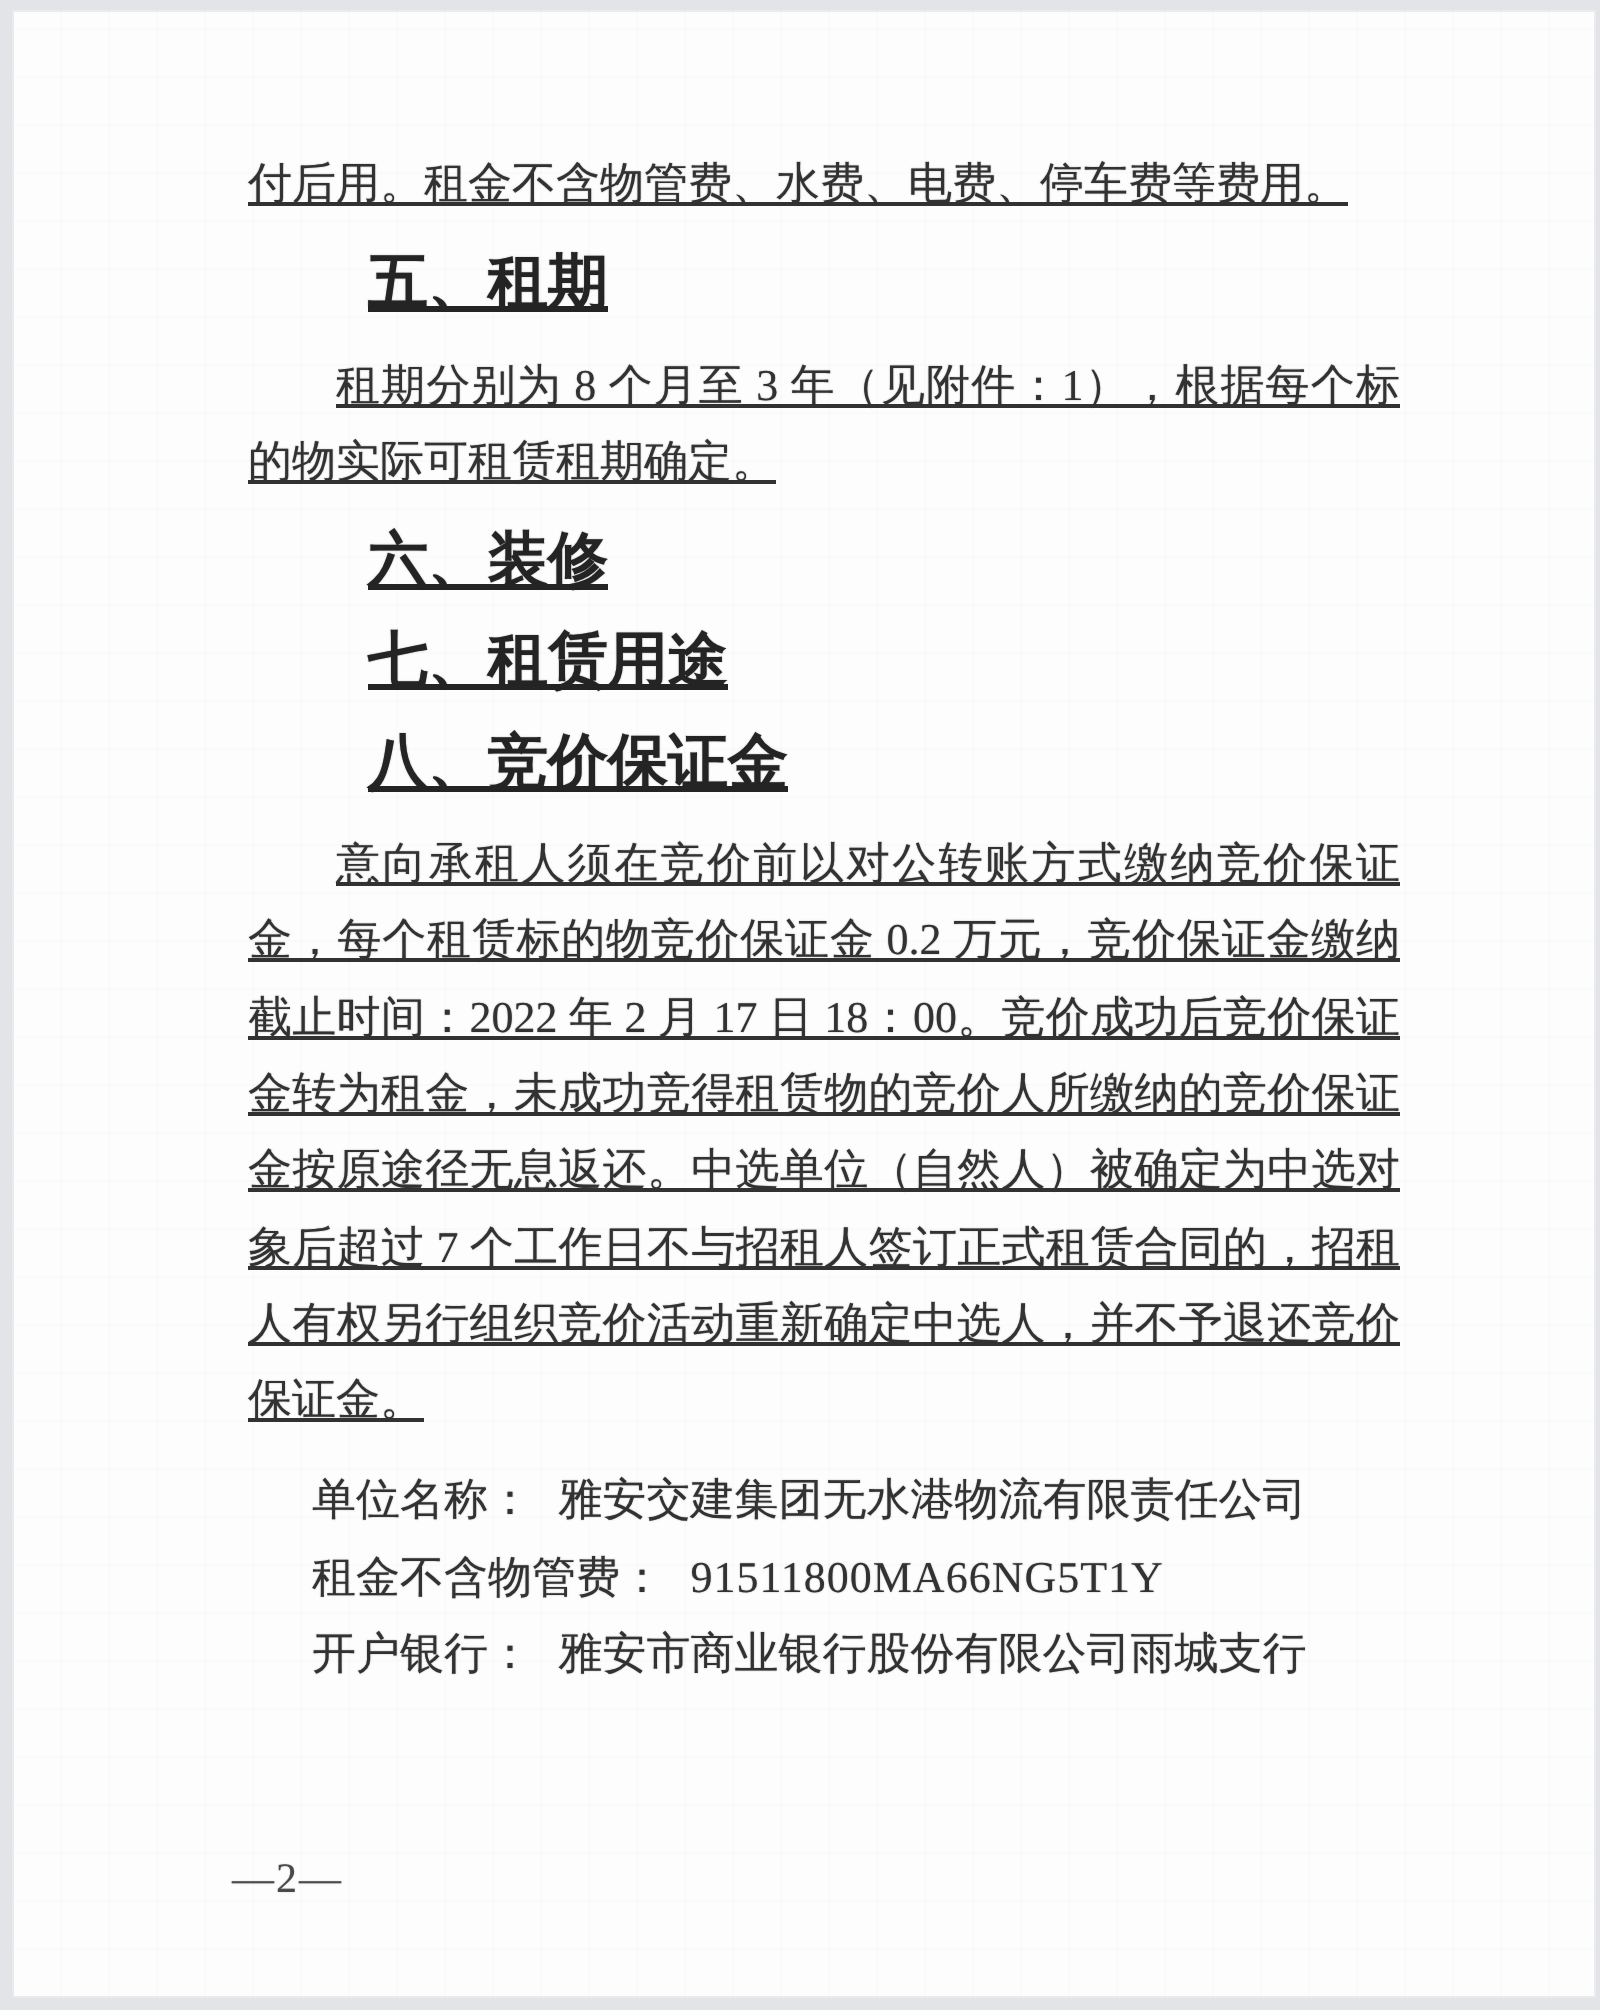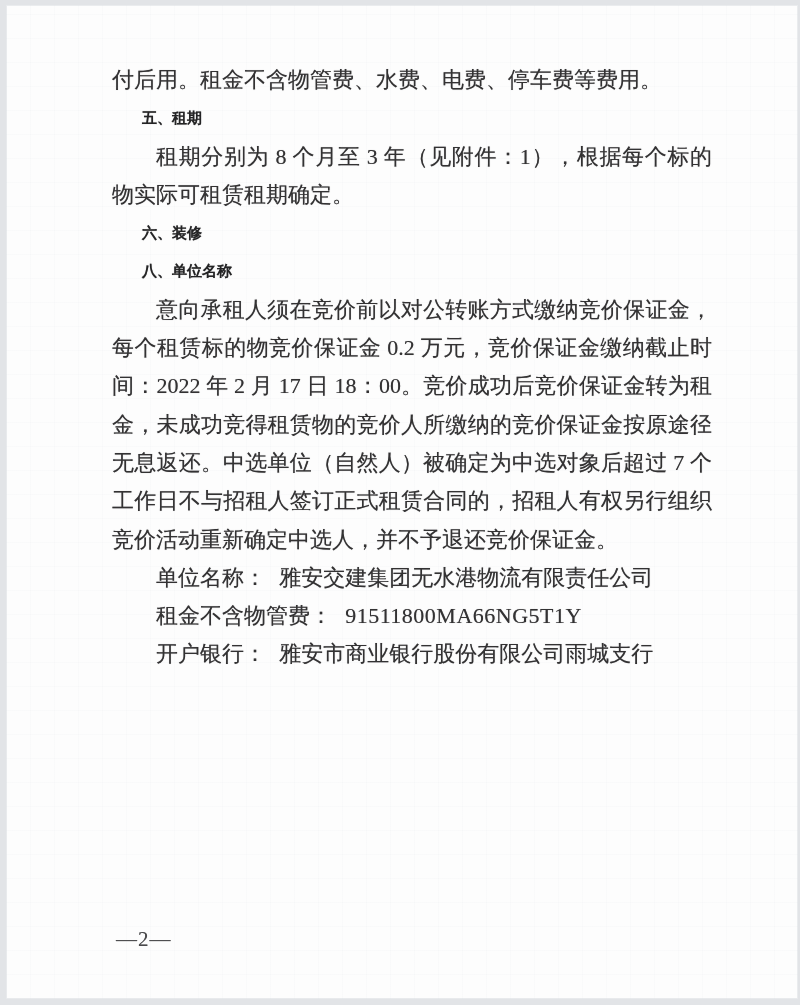--- a/index.html
+++ b/index.html
@@ -33,32 +33,33 @@
     position: absolute;
     left: 106px;
     top: 56px;
     width: 600px;
     color: #333233;
     font-size: 22px;
     line-height: 38.3px;
     text-shadow: 0 0 0.7px rgba(50,50,52,0.55); 
   }
   .content p, .content h2 {
-    margin: 0;
+    margin: 12px;
     padding: 0;
+    text-decoration: underline;
   }
   p.body {
     text-align: justify;
     text-align-last: left;
   }
   .indent { text-indent: 2em; }
   h2.heading {
     font-family: "Liberation Sans", "DejaVu Sans", sans-serif;
     font-weight: 700;
-    font-size: 15px;
+    font-size: 30px;
     line-height: 38.3px;
     color: #242425;
     text-indent: 2em;
   }
   .detail {
     padding-left: 2em;
     white-space: nowrap;
   }
   .detail-label { margin-right: 0.35em; text-align: center; }
   .detail-value { }
@@ -80,22 +81,23 @@
   <main class="page">
     <article class="content">
 
       <p class="body">付后用。租金不含物管费、水费、电费、停车费等费用。</p>
 
       <h2 class="heading">五、租期</h2>
       <p class="body indent">租期分别为 8 个月至 3 年（见附件：1），根据每个标的物实际可租赁租期确定。</p>
 
       <h2 class="heading">六、装修</h2>
 
+      <h2 class="heading">七、租赁用途</h2>
 
-      <h2 class="heading">八、单位名称</h2>
+      <h2 class="heading">八、竞价保证金</h2>
       <p class="body indent">意向承租人须在竞价前以对公转账方式缴纳竞价保证金，每个租赁标的物竞价保证金 0.2 万元，竞价保证金缴纳截止时间：2022 年 2 月 17 日 18：00。竞价成功后竞价保证金转为租金，未成功竞得租赁物的竞价人所缴纳的竞价保证金按原途径无息返还。中选单位（自然人）被确定为中选对象后超过 7 个工作日不与招租人签订正式租赁合同的，招租人有权另行组织竞价活动重新确定中选人，并不予退还竞价保证金。</p>
 
       <div class="detail">
         <span class="detail-label">单位名称：</span>
         <span class="detail-value">雅安交建集团无水港物流有限责任公司</span>
       </div>
 
       <div class="detail">
         <span class="detail-label">租金不含物管费：</span>
         <span class="detail-value code-latin">91511800MA66NG5T1Y</span>

